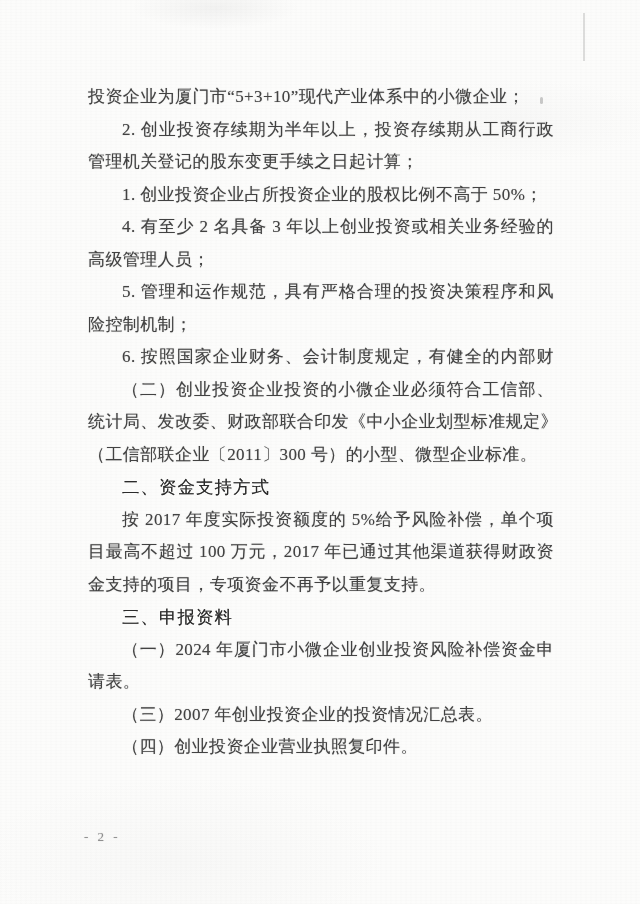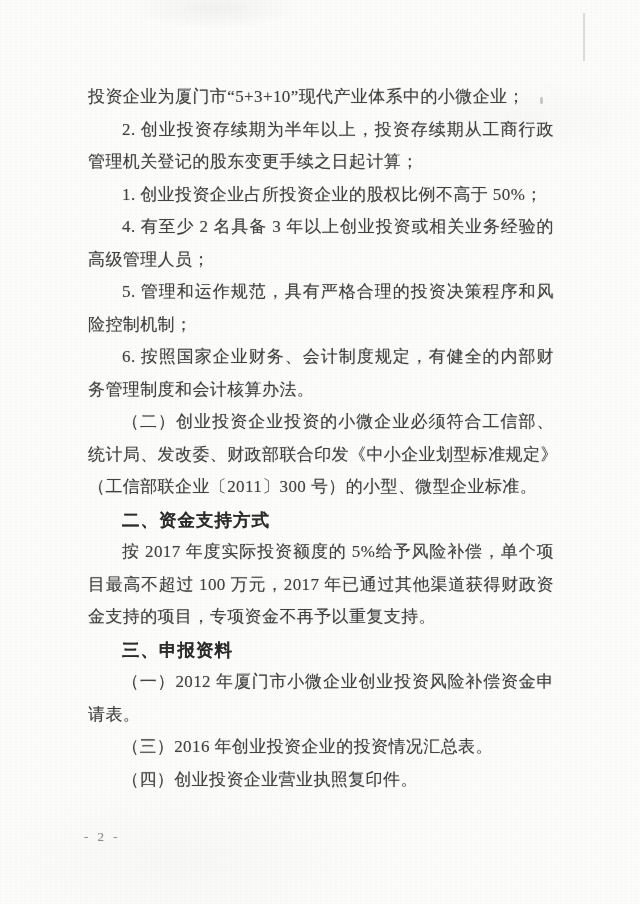--- a/index.html
+++ b/index.html
@@ -44,21 +44,21 @@
     white-space: nowrap;
     text-shadow: 0 0 1px rgba(95,95,95,0.5);
   }
   .line.indent { text-indent: 34px; }
   .line.fill {
     text-align: justify;
     text-align-last: justify;
   }
   .para.bold .line {
     font-family: "Liberation Sans", "DejaVu Sans", sans-serif;
-    font-weight: 700;
+    font-weight: 400;
     font-size: 17.5px;
     color: #2b2b2b;
     letter-spacing: 1px;
     text-shadow: 0 0 0.5px rgba(40,40,40,0.6);
   }
   .page-number {
     position: absolute;
     left: 84px;
     top: 828px;
     font-size: 13px;
@@ -110,44 +110,43 @@
       <div class="para">
         <div class="line indent fill">4. 有至少 2 名具备 3 年以上创业投资或相关业务经验的</div>
         <div class="line">高级管理人员；</div>
       </div>
       <div class="para">
         <div class="line indent fill">5. 管理和运作规范，具有严格合理的投资决策程序和风</div>
         <div class="line">险控制机制；</div>
       </div>
       <div class="para">
         <div class="line indent fill">6. 按照国家企业财务、会计制度规定，有健全的内部财</div>
-        <div class="line">务管理制度和会计核算办法。</div>
       </div>
       <div class="para">
         <div class="line indent fill">（二）创业投资企业投资的小微企业必须符合工信部、</div>
         <div class="line fill">统计局、发改委、财政部联合印发《中小企业划型标准规定》</div>
         <div class="line">（工信部联企业〔2011〕300 号）的小型、微型企业标准。</div>
       </div>
       <div class="para bold">
         <div class="line indent">二、资金支持方式</div>
       </div>
       <div class="para">
         <div class="line indent fill">按 2017 年度实际投资额度的 5%给予风险补偿，单个项</div>
         <div class="line fill">目最高不超过 100 万元，2017 年已通过其他渠道获得财政资</div>
         <div class="line">金支持的项目，专项资金不再予以重复支持。</div>
       </div>
       <div class="para bold">
         <div class="line indent">三、申报资料</div>
       </div>
       <div class="para">
-        <div class="line indent fill">（一）2012 年厦门市小微企业创业投资风险补偿资金申</div>
+        <div class="line indent fill">（一）2024 年厦门市小微企业创业投资风险补偿资金申</div>
         <div class="line">请表。</div>
       </div>
       <div class="para">
-        <div class="line indent">（三）2016 年创业投资企业的投资情况汇总表。</div>
+        <div class="line indent">（三）2007 年创业投资企业的投资情况汇总表。</div>
       </div>
       <div class="para">
         <div class="line indent">（四）创业投资企业营业执照复印件。</div>
       </div>
     </div>
 
   <div class="page-number">- 2 -</div>
 </div>
 
 </body></html>

